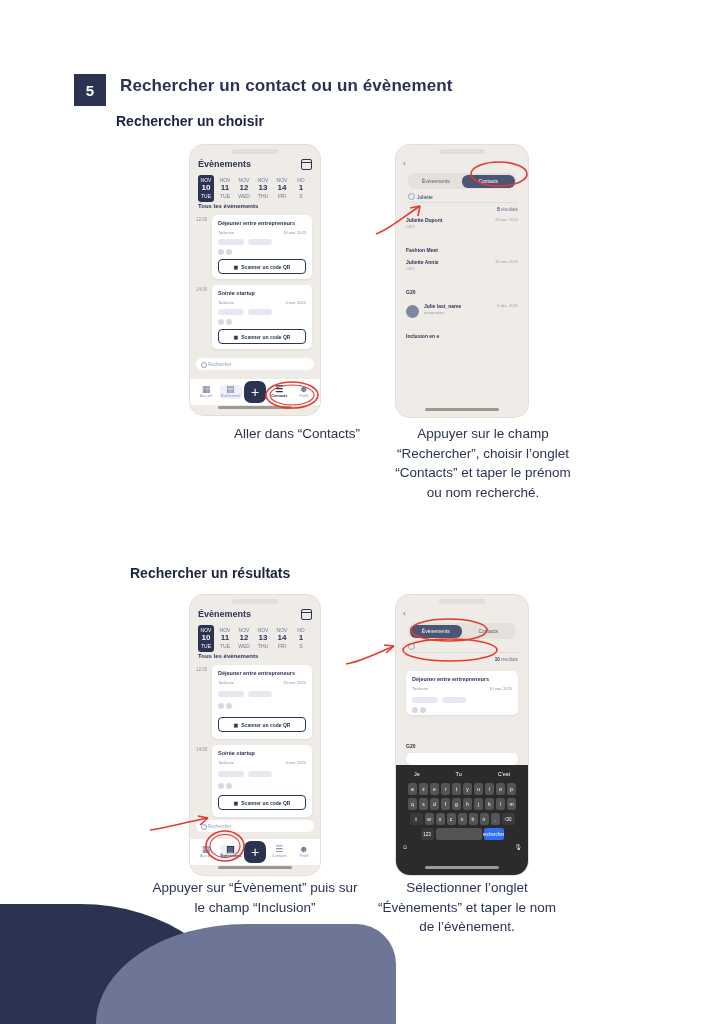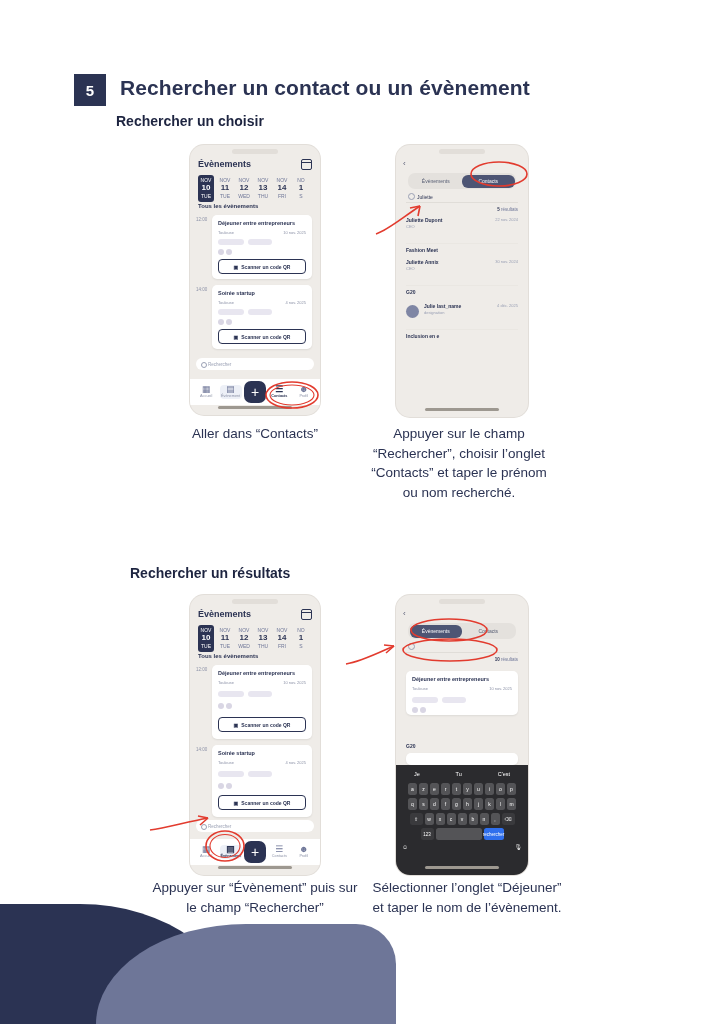--- a/index.html
+++ b/index.html
@@ -26,21 +26,21 @@
     z-index:2;
   }
   
   .step-badge{
     position:absolute;left:74px;top:74px;width:32px;height:32px;
     background:#2b3353;color:#fff;font-weight:bold;font-size:15px;
     display:flex;align-items:center;justify-content:center;
   }
   .page-title{
     position:absolute;left:120px;top:76px;
-    font-size:21px;font-weight:bold;color:#2b3353;letter-spacing:.1px;
+    font-size:17px;font-weight:bold;color:#2b3353;letter-spacing:.1px;
   }
   .section-title{
     position:absolute;font-size:14px;font-weight:bold;color:#1d2440;
   }
   #sec1{left:116px;top:113px;}
   #sec2{left:130px;top:565px;}
 
   
   .phone{
     position:absolute;background:#efece8;
@@ -116,22 +116,22 @@
        display:flex;align-items:center;justify-content:center;}
   .key.w{width:13px;background:#3a3a3d;}
   .key.sp{width:46px;background:#545457;}
   .key.blue{background:#2f6fed;width:20px;font-size:4.5px;}
   .key.num{width:13px;background:#3a3a3d;font-size:4.5px;}
   .kbbot{display:flex;justify-content:space-between;align-items:center;padding:3px 6px 0;color:#fff;font-size:6px;}
 
   
   .annot{position:absolute;pointer-events:none;}
   .cap{position:absolute;text-align:center;font-size:13.5px;color:#2b3353;line-height:1.45;}
-  #cap1{left:150px;top:424px;width:210px;}
-  #cap2{left:364px;top:424px;width:190px;}
+  #cap1{left:150px;top:424px;width:210px;text-align:right;}
+  #cap2{left:388px;top:424px;width:190px;}
   #cap3{left:150px;top:878px;width:210px;}
   #cap4{left:372px;top:878px;width:190px;}
 </style>
 </head>
 <body>
 
 <div class="step-badge">5</div>
 <div class="page-title">Rechercher un contact ou un évènement</div>
 <div class="section-title" id="sec1">Rechercher un choisir</div>
 <div class="section-title" id="sec2">Rechercher un résultats</div>
@@ -477,17 +477,17 @@
   <ellipse cx="43" cy="14" rx="38" ry="11" fill="none" stroke="#e23b2e" stroke-width="1.6"></ellipse>
 </svg>
 <svg class="annot" style="left:398px;top:636px;width:104px;height:28px;">
   <ellipse cx="52" cy="14" rx="47" ry="11" fill="none" stroke="#e23b2e" stroke-width="1.6"></ellipse>
 </svg>
 <svg class="annot" style="left:344px;top:640px;width:58px;height:30px;">
   <path d="M2,24 C16,22 32,14 50,6" fill="none" stroke="#e23b2e" stroke-width="1.6"></path>
   <path d="M50,6 L40,5 M50,6 L42,13" fill="none" stroke="#e23b2e" stroke-width="1.6"></path>
 </svg>
 
-<div class="cap" id="cap3">Appuyer sur “Évènement” puis sur le champ “Rechercher”</div>
-<div class="cap" id="cap4">Sélectionner l’onglet “Déjeuner” et taper le nom de l’évènement.</div>
+<div class="cap" id="cap3">Appuyer sur “Évènement” puis sur le champ “Inclusion”</div>
+<div class="cap" id="cap4">Sélectionner l’onglet “Évènements” et taper le nom de l’évènement.</div>
 
 <div class="deco-blue"></div>
 <div class="deco-gray"></div>
 
 </body></html>

